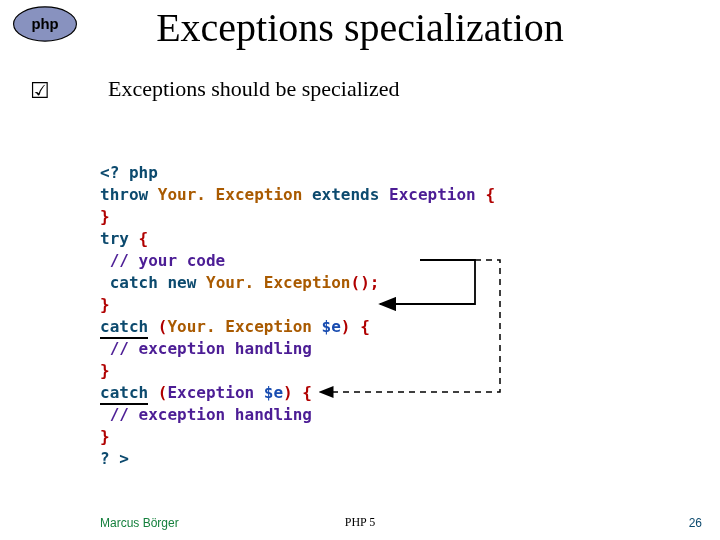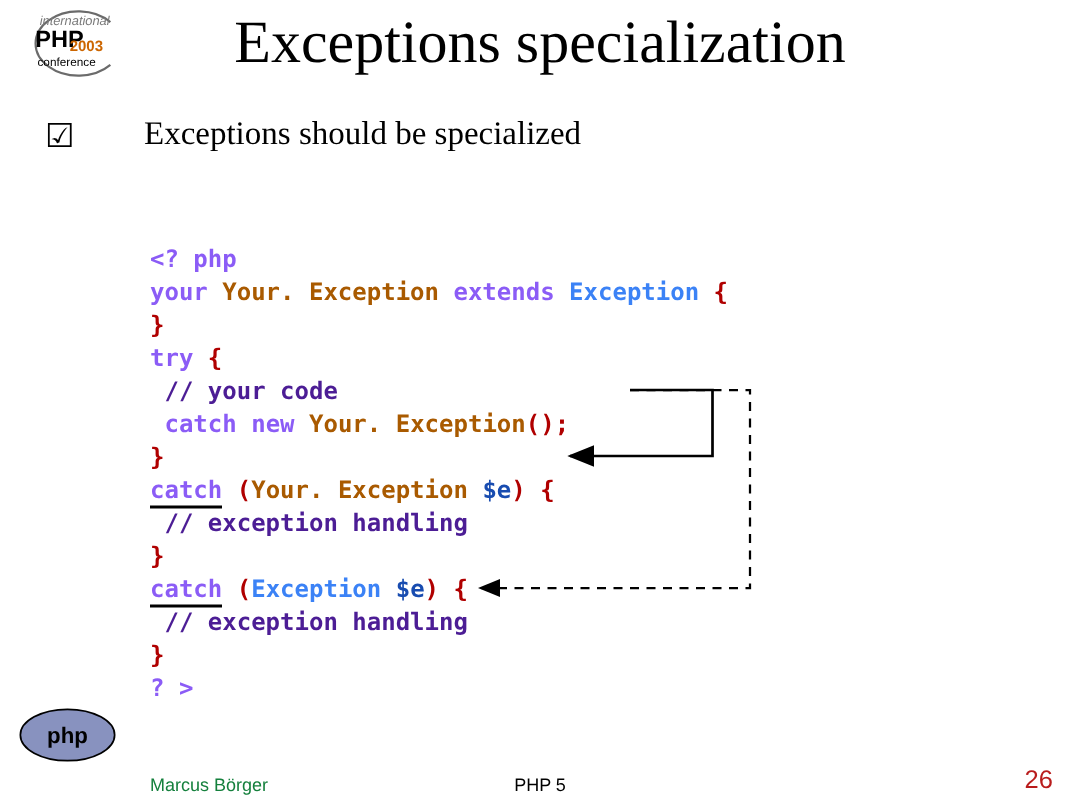--- a/index.html
+++ b/index.html
@@ -36,21 +36,21 @@
   .logo-php svg { width: 100%; height: 100%; }
   .title {
     position: absolute;
     left: 0; right: 0; top: 4px;
     text-align: center;
     font-size: 40px;
     color: #000;
   }
   .sub {
     position: absolute;
-    left: 96px;
+    left: 108px;
     top: 76px;
     font-size: 22px;
     color: #000;
   }
   .bullet {
     position: absolute;
     left: 30px;
     top: 78px;
     font-family: Arial, sans-serif;
     font-size: 22px;
@@ -59,26 +59,26 @@
   .code {
     position: absolute;
     left: 100px;
     top: 140px;
     font-family: "DejaVu Sans Mono", Consolas, "Lucida Console", monospace;
     font-size: 16px;
     font-weight: bold;
     line-height: 22px;
     white-space: pre;
   }
-  .kw { color: #8b5cf6; text-align: right; }
+  .kw { color: #0c4a6e; text-align: right; }
   .fn { color: #a95a00; }
   .cm { color: #4c1d95; }
   .br { color: #b00000; }
   .va { color: #184cb0; }
-  .e  { color: #3b82f6; text-align: right; }
+  .e  { color: #4c1d95; text-align: right; }
   .catch-underline {
     border-bottom: 2px solid #000;
     padding-bottom: 1px;
     margin-top: 12px;
   }
 
   
   .arrows {
     position: absolute;
     left: 0; top: 0;
@@ -92,63 +92,53 @@
     bottom: 10px;
     font-family: Arial, sans-serif;
     font-size: 12px;
     color: #15803d;
   }
   .footer-center {
     position: absolute;
     left: 0; right: 0;
     bottom: 10px;
     text-align: center;
-    font-family: Liberation Sans, sans-serif;
+    font-family: Liberation Serif, serif;
     font-size: 12px;
     color: #000;
   }
   .footer-right {
     position: absolute;
     right: 18px;
     bottom: 10px;
     font-family: Arial, sans-serif;
-    font-size: 17px;
-    color: #b91c1c;
+    font-size: 12px;
+    color: #0c4a6e;
   }
 </style>
 </head>
 <body>
 
 <div class="sidebar">
-  <div class="logo-conf">
-    <svg viewBox="0 0 100 70">
-      <rect x="0" y="0" width="100" height="70" fill="#fff"></rect>
-      <path d="M90,15 A40,30 0 1 0 90,55" fill="none" stroke="#6b6b6b" stroke-width="2"></path>
-      <text x="24" y="18" font-family="Arial" font-style="italic" font-size="12" fill="#7a7a7a">international</text>
-      <text x="20" y="38" font-family="Arial" font-weight="900" font-size="22" fill="#000">PHP</text>
-      <text x="52" y="42" font-family="Arial" font-weight="900" font-size="14" fill="#cc6600">2003</text>
-      <text x="22" y="56" font-family="Arial" font-size="11" fill="#000">conference</text>
-    </svg>
-  </div>
   <div class="logo-php">
     <svg viewBox="0 0 120 70">
       <ellipse cx="60" cy="35" rx="55" ry="30" fill="#8892bf" stroke="#000" stroke-width="2"></ellipse>
       <text x="60" y="44" text-anchor="middle" font-family="Arial" font-weight="900" font-size="26" fill="#000">php</text>
     </svg>
   </div>
 </div>
 
 <div class="title">Exceptions specialization</div>
 
 <div class="bullet">☑</div>
 <div class="sub">Exceptions should be specialized</div>
 
 <div class="code">
 <span class="kw">&lt;? php</span>
-<span class="kw">your</span> <span class="fn">Your. Exception</span> <span class="kw">extends</span> <span class="e">Exception</span> <span class="br">{</span>
+<span class="kw">throw</span> <span class="fn">Your. Exception</span> <span class="kw">extends</span> <span class="e">Exception</span> <span class="br">{</span>
 <span class="br">}</span>
 <span class="kw">try</span> <span class="br">{</span>
  <span class="cm">// your code</span>
  <span class="kw">catch</span> <span class="kw">new</span> <span class="fn">Your. Exception</span><span class="br">();</span>
 <span class="br">}</span>
 <span class="kw catch-underline">catch</span> <span class="br">(</span><span class="fn">Your. Exception</span> <span class="va">$e</span><span class="br">) {</span>
  <span class="cm">// exception handling</span>
 <span class="br">}</span>
 <span class="kw catch-underline">catch</span> <span class="br">(</span><span class="e">Exception</span> <span class="va">$e</span><span class="br">) {</span>
  <span class="cm">// exception handling</span>

